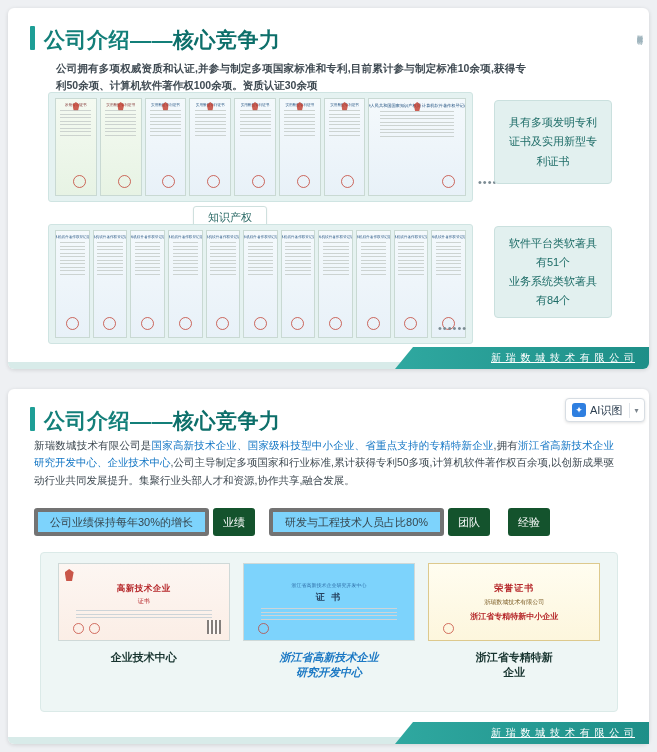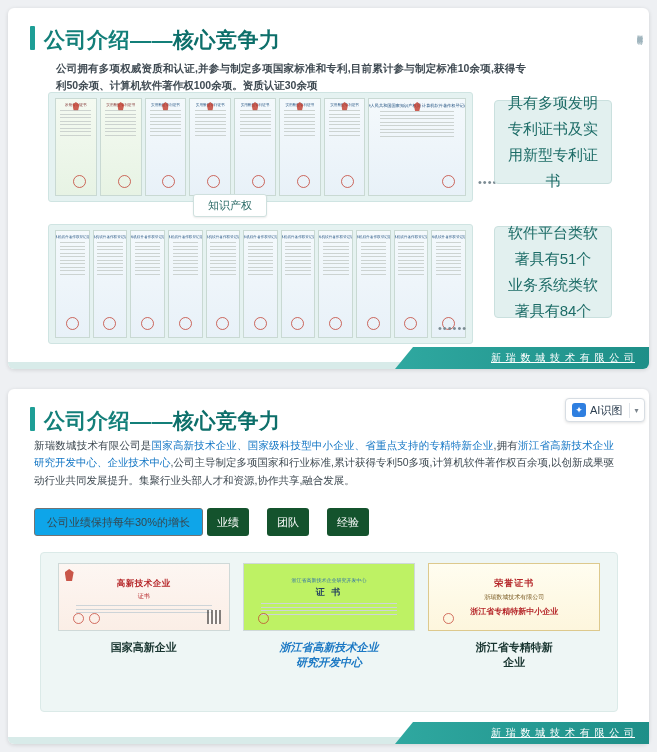--- a/index.html
+++ b/index.html
@@ -150,21 +150,21 @@
 
   .dots {
     position: absolute;
     font-size: 11px; color: #7b8b93; letter-spacing: 1px;
   }
   #dots1 { left: 470px; top: 168px; }
   #dots2 { left: 430px; top: 314px; }
 
   .tag-ip {
     position: absolute;
-    left: 185px; top: 186px;
+    left: 185px; top: 198px;
     background: #ffffff;
     border: 1px solid #cfe0de;
     border-radius: 3px;
     padding: 3px 14px;
     font-size: 11px;
     color: #2b6a66;
     box-shadow: 0 1px 2px rgba(0,0,0,0.08);
   }
 
   
@@ -172,38 +172,38 @@
     position: absolute;
     background: #e2f0ef;
     border: 1px solid #cae0de;
     border-radius: 4px;
     color: #1d6c67;
     display: flex;
     flex-direction: column;
     align-items: center;
     justify-content: center;
     text-align: center;
-    font-size: 15px;
+    font-size: 11px;
     line-height: 1.75;
     padding: 8px 10px;
   }
   #note1 { left: 486px; top: 92px; width: 118px; height: 84px; }
   #note2 { left: 486px; top: 218px; width: 118px; height: 92px; }
   .note-gap { height: 10px; }
 
   
   .pill-row {
     position: absolute;
     left: 34px; top: 508px;
     display: flex;
     align-items: center;
   }
   .pill {
-    background: #0ea5e9;
-    border: 1px solid #737373;
+    background: #7dd3fc;
+    border: 4px solid #737373;
     border-radius: 3px;
     height: 28px;
     display: flex; align-items: center;
     padding: 0 12px;
     font-size: 11px;
     color: #36474f;
     white-space: nowrap;
   }
   .pill-tag {
     background: #14532d;
@@ -225,28 +225,28 @@
     background: #eef6f5;
     border: 1px solid #dbeae8;
     border-radius: 4px;
     display: flex;
     justify-content: space-around;
     align-items: flex-start;
     padding: 10px 10px 0;
   }
   .card { width: 172px; display: flex; flex-direction: column; align-items: center; }
   .card-img {
-    width: 100%; height: 68px;
+    width: 100%; height: 78px;
     border: 1px solid #cfd9d8;
     background: #fff;
     position: relative; overflow: hidden;
     display: flex; flex-direction: column; align-items: center; justify-content: center;
   }
   .ci-red { background: linear-gradient(180deg,#fdf6f2 0%,#fbeee6 100%); }
-  .ci-white { background: #bef264; }
+  .ci-white { background: #7dd3fc; }
   .ci-yellow { background: linear-gradient(180deg,#fffdf0 0%,#fdf6dd 100%); border:1px solid #ddc98d;}
   .ci-title {
     font-size: 8.5px; font-weight: bold; color: #b6282b; letter-spacing: .5px;
     text-align: center;
   }
   .ci-sub { font-size: 6px; color: #b6282b; margin-top: 2px; }
   .ci-topline { font-size: 5px; color: #2f6fa8; margin-bottom: 3px;}
   .ci-zs { font-size: 9px; font-weight: bold; color: #25415f; letter-spacing: 2px;}
   .ci-body { width: 80%; margin-top: 4px; }
   .ci-body i { display:block; height:1px; background:#cdd4d8; margin-bottom:2.5px;}
@@ -661,41 +661,42 @@
     </div>
   </div>
 
   <div class="para" id="s2-para">
     <span>新瑞数城技术有限公司是</span><span class="hl">国家高新技术企业、国家级科技型中小企业、省重点支持的专精特新企业</span><span>,拥有</span><span class="hl">浙江省高新技术企业研究开发中心、企业技术中心</span><span>,公司主导制定多项国家和行业标准,累计获得专利50多项,计算机软件著作权百余项,以创新成果驱动行业共同发展提升。集聚行业头部人才和资源,协作共享,融合发展。</span>
   </div>
 
   <div class="pill-row">
     <div class="pill">公司业绩保持每年30%的增长</div>
     <div class="pill-tag">业绩</div>
+    <div class="pill">研发与工程技术人员占比80%</div>
     <div class="pill-tag">团队</div>
     <div class="pill-tag">经验</div>
   </div>
 
   <div class="cards">
 
     <div class="card">
       <div class="card-img ci-red">
         <div class="ci-flag"></div>
         <div class="ci-title">高新技术企业</div>
         <div class="ci-sub">证书</div>
         <div class="ci-body">
             <i></i>
             <i></i>
             <i></i>
           </div>
         <div class="ci-seal-sm"></div>
         <div class="ci-seal-sm2"></div>
         <div class="ci-qr"></div>
       </div>
-      <div class="card-cap cap-dark">国家高新企业</div>
+      <div class="card-cap cap-dark">企业技术中心</div>
     </div>
 
     <div class="card">
       <div class="card-img ci-white">
         <div class="ci-topline">浙江省高新技术企业研究开发中心</div>
         <div class="ci-zs">证 书</div>
         <div class="ci-body">
             <i></i>
             <i></i>
             <i></i>

